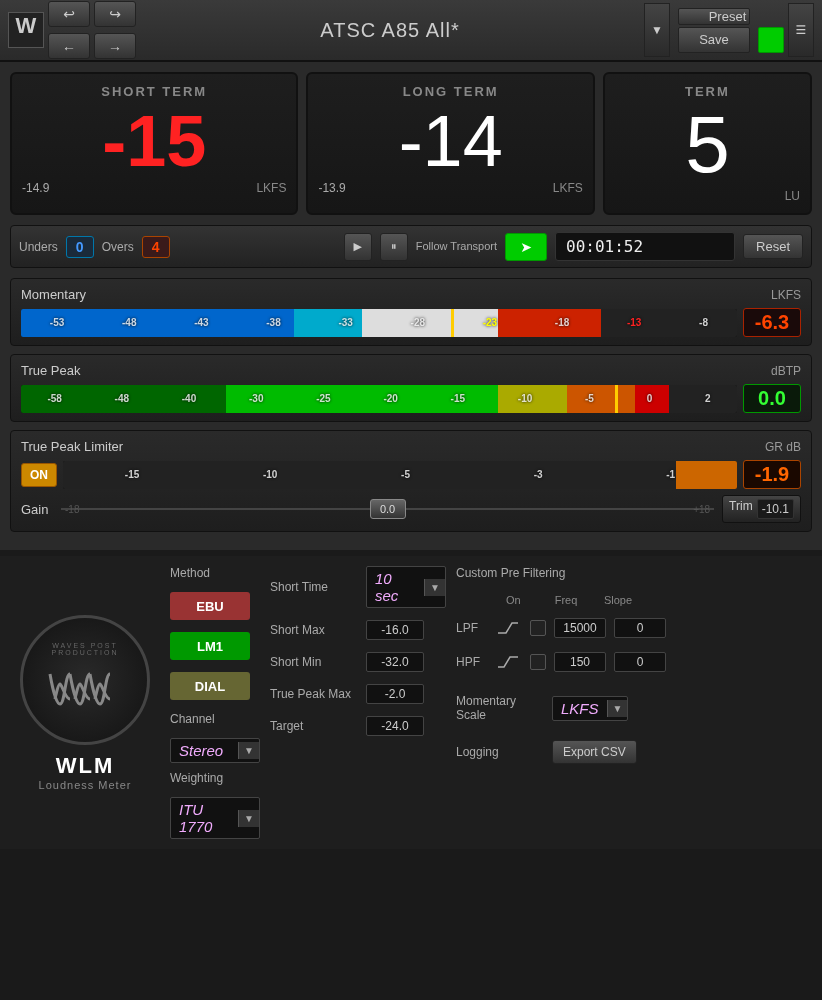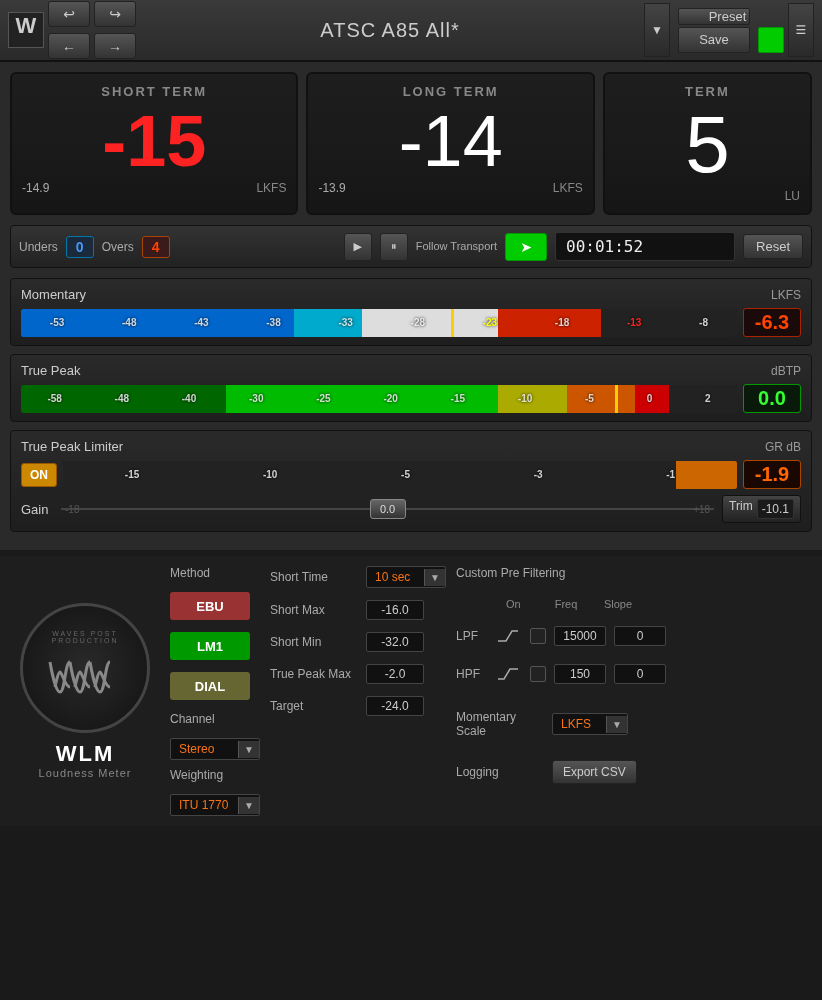--- a/index.html
+++ b/index.html
@@ -540,38 +540,38 @@
     }
     .select-with-arrow {
       display: flex;
       align-items: center;
       background: #111;
       border: 1px solid #444;
       border-radius: 2px;
       overflow: hidden;
     }
     .select-value {
-      color: #f97316;
-      font-size: 12px;
+      color: #f0abfc;
+      font-size: 15px;
       padding: 3px 8px;
       flex: 1;
+      font-style: italic;
     }
     .select-arrow {
       background: #333;
       padding: 3px 5px;
       color: #aaa;
       font-size: 10px;
       border-left: 1px solid #555;
     }
     .channel-select { width: 90px; }
 
     
     .filter-section {
       flex: 1;
-      gap: 12px;
     }
     .filter-title {
       color: #aaa;
       font-size: 12px;
       margin-bottom: 6px;
     }
     .filter-col-label {
       color: #888;
       font-size: 11px;
     }

